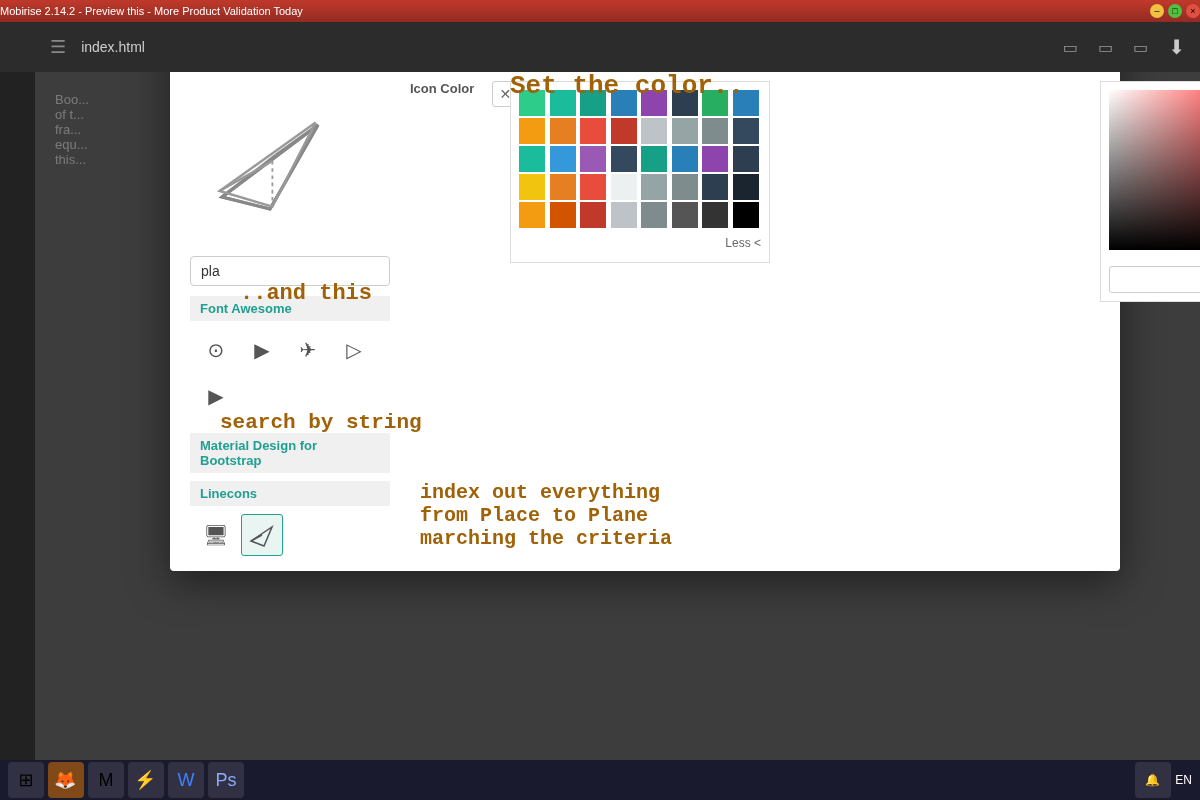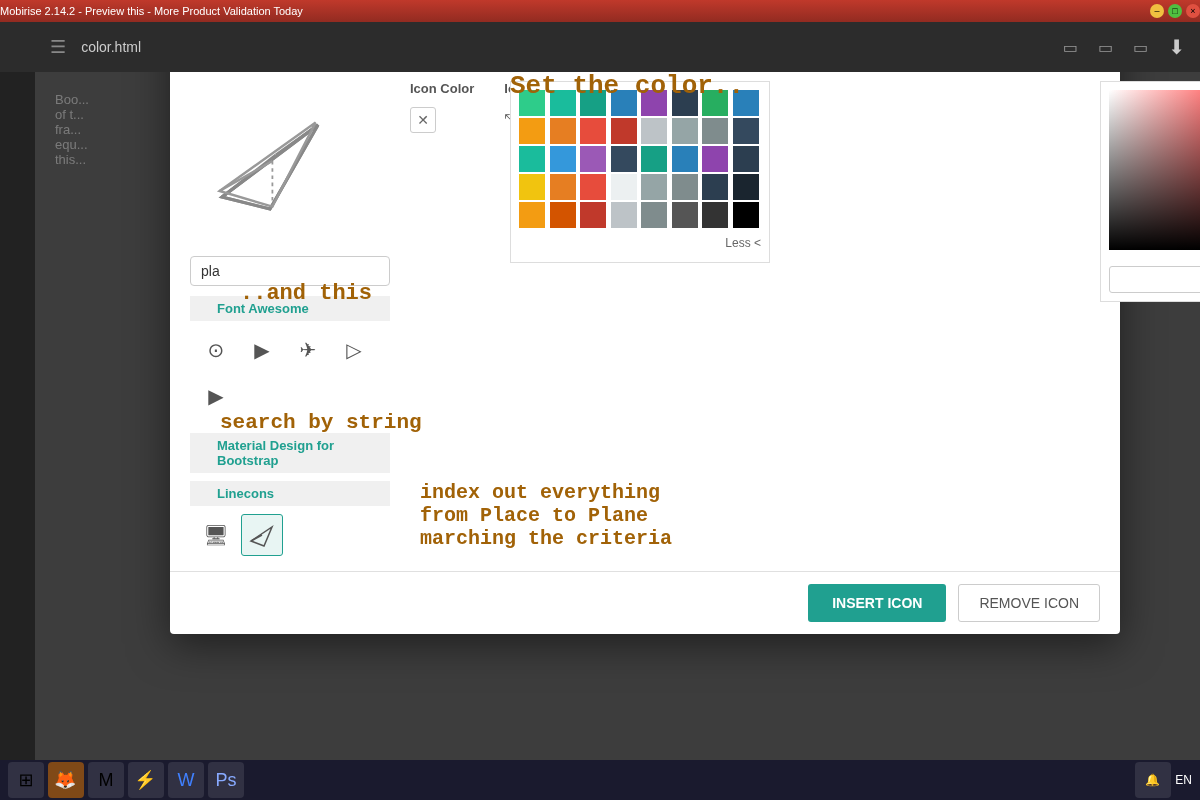--- a/index.html
+++ b/index.html
@@ -164,22 +164,21 @@
 
     .controls-row {
       display: flex;
       gap: 30px;
       margin-bottom: 15px;
       align-items: flex-start;
     }
 
     .control-group {
       display: flex;
-      flex-direction: column;
-      gap: 11px;
+      gap: 18px;
     }
     .control-label {
       font-size: 13px;
       color: #555;
       font-weight: 600;
     }
     .color-preview-box {
       display: flex;
       align-items: center;
       gap: 8px;
@@ -284,21 +283,21 @@
     .icons-area {
       margin-top: 5px;
     }
 
     .icon-section {
       margin-bottom: 8px;
     }
 
     .section-header {
       background: #f0f0f0;
-      padding: 5px 27px;
+      padding: 5px 10px;
       font-size: 13px;
       color: #20a090;
       font-weight: 600;
     }
 
     .icons-grid {
       display: flex;
       flex-wrap: wrap;
       gap: 4px;
       padding: 8px 5px;
@@ -391,21 +390,21 @@
     <button class="tb-btn" style="background:#f0c040">–</button>
     <button class="tb-btn" style="background:#50c040">□</button>
     <button class="tb-btn" style="background:#e05040">×</button>
   </div>
 </div>
 
 <div class="left-sidebar"></div>
 
 <div class="app-header" style="position:absolute;top:22px;left:35px;right:0;height:50px;z-index:5;">
   <span style="color:#888;font-size:18px;cursor:pointer;">☰</span>
-  <span class="app-header-title">color.html</span>
+  <span class="app-header-title">index.html</span>
   <div class="header-spacer"></div>
   <div class="header-icons">
     <span class="header-icon-item">▭</span>
     <span class="header-icon-item">▭</span>
     <span class="header-icon-item">▭</span>
     <span style="color:#ccc;font-size:20px;">⬇</span>
   </div>
 </div>
 
 <div class="main-bg">
@@ -579,24 +578,20 @@
       </div>
 
       <div class="annotation" style="top:400px;left:10px;font-size:20px;">
         <div>index out everything</div>
         <div>from Place to Plane</div>
         <div>marching the criteria</div>
       </div>
     </div>
   </div>
 
-  <div class="modal-footer">
-    <button class="btn-insert">INSERT ICON</button>
-    <button class="btn-remove">REMOVE ICON</button>
-  </div>
 </div>
 
 <div class="taskbar">
   <div class="taskbar-item">⊞</div>
   <div class="taskbar-item" style="background:rgba(230,120,0,0.5);">🦊</div>
   <div class="taskbar-item">M</div>
   <div class="taskbar-item">⚡</div>
   <div class="taskbar-item" style="color:#4080ff;">W</div>
   <div class="taskbar-item" style="color:#88aaff;">Ps</div>
   <div class="taskbar-spacer"></div>

